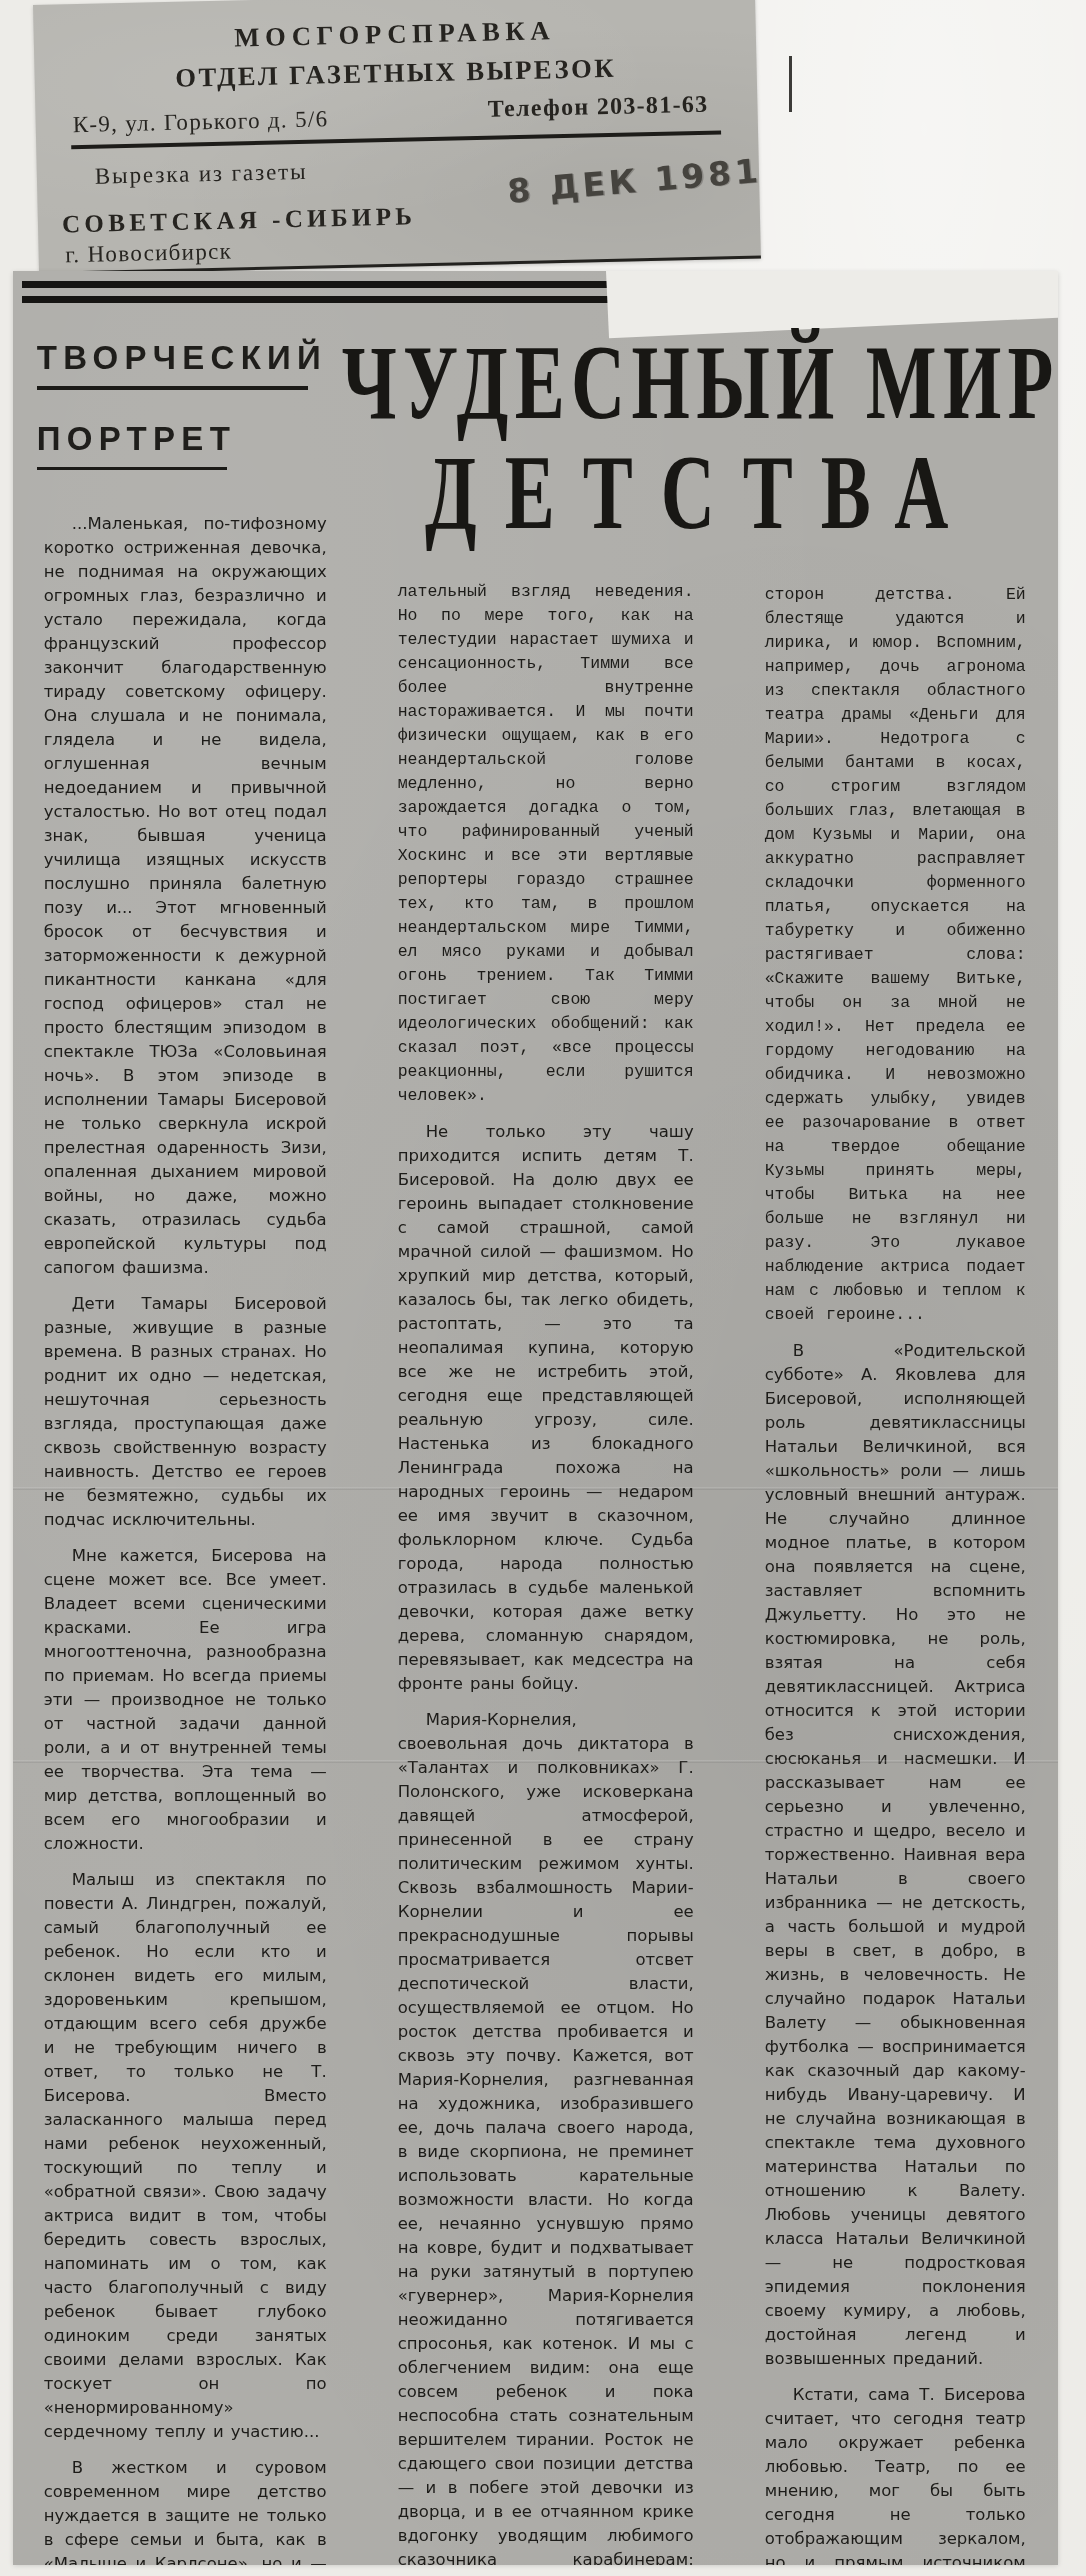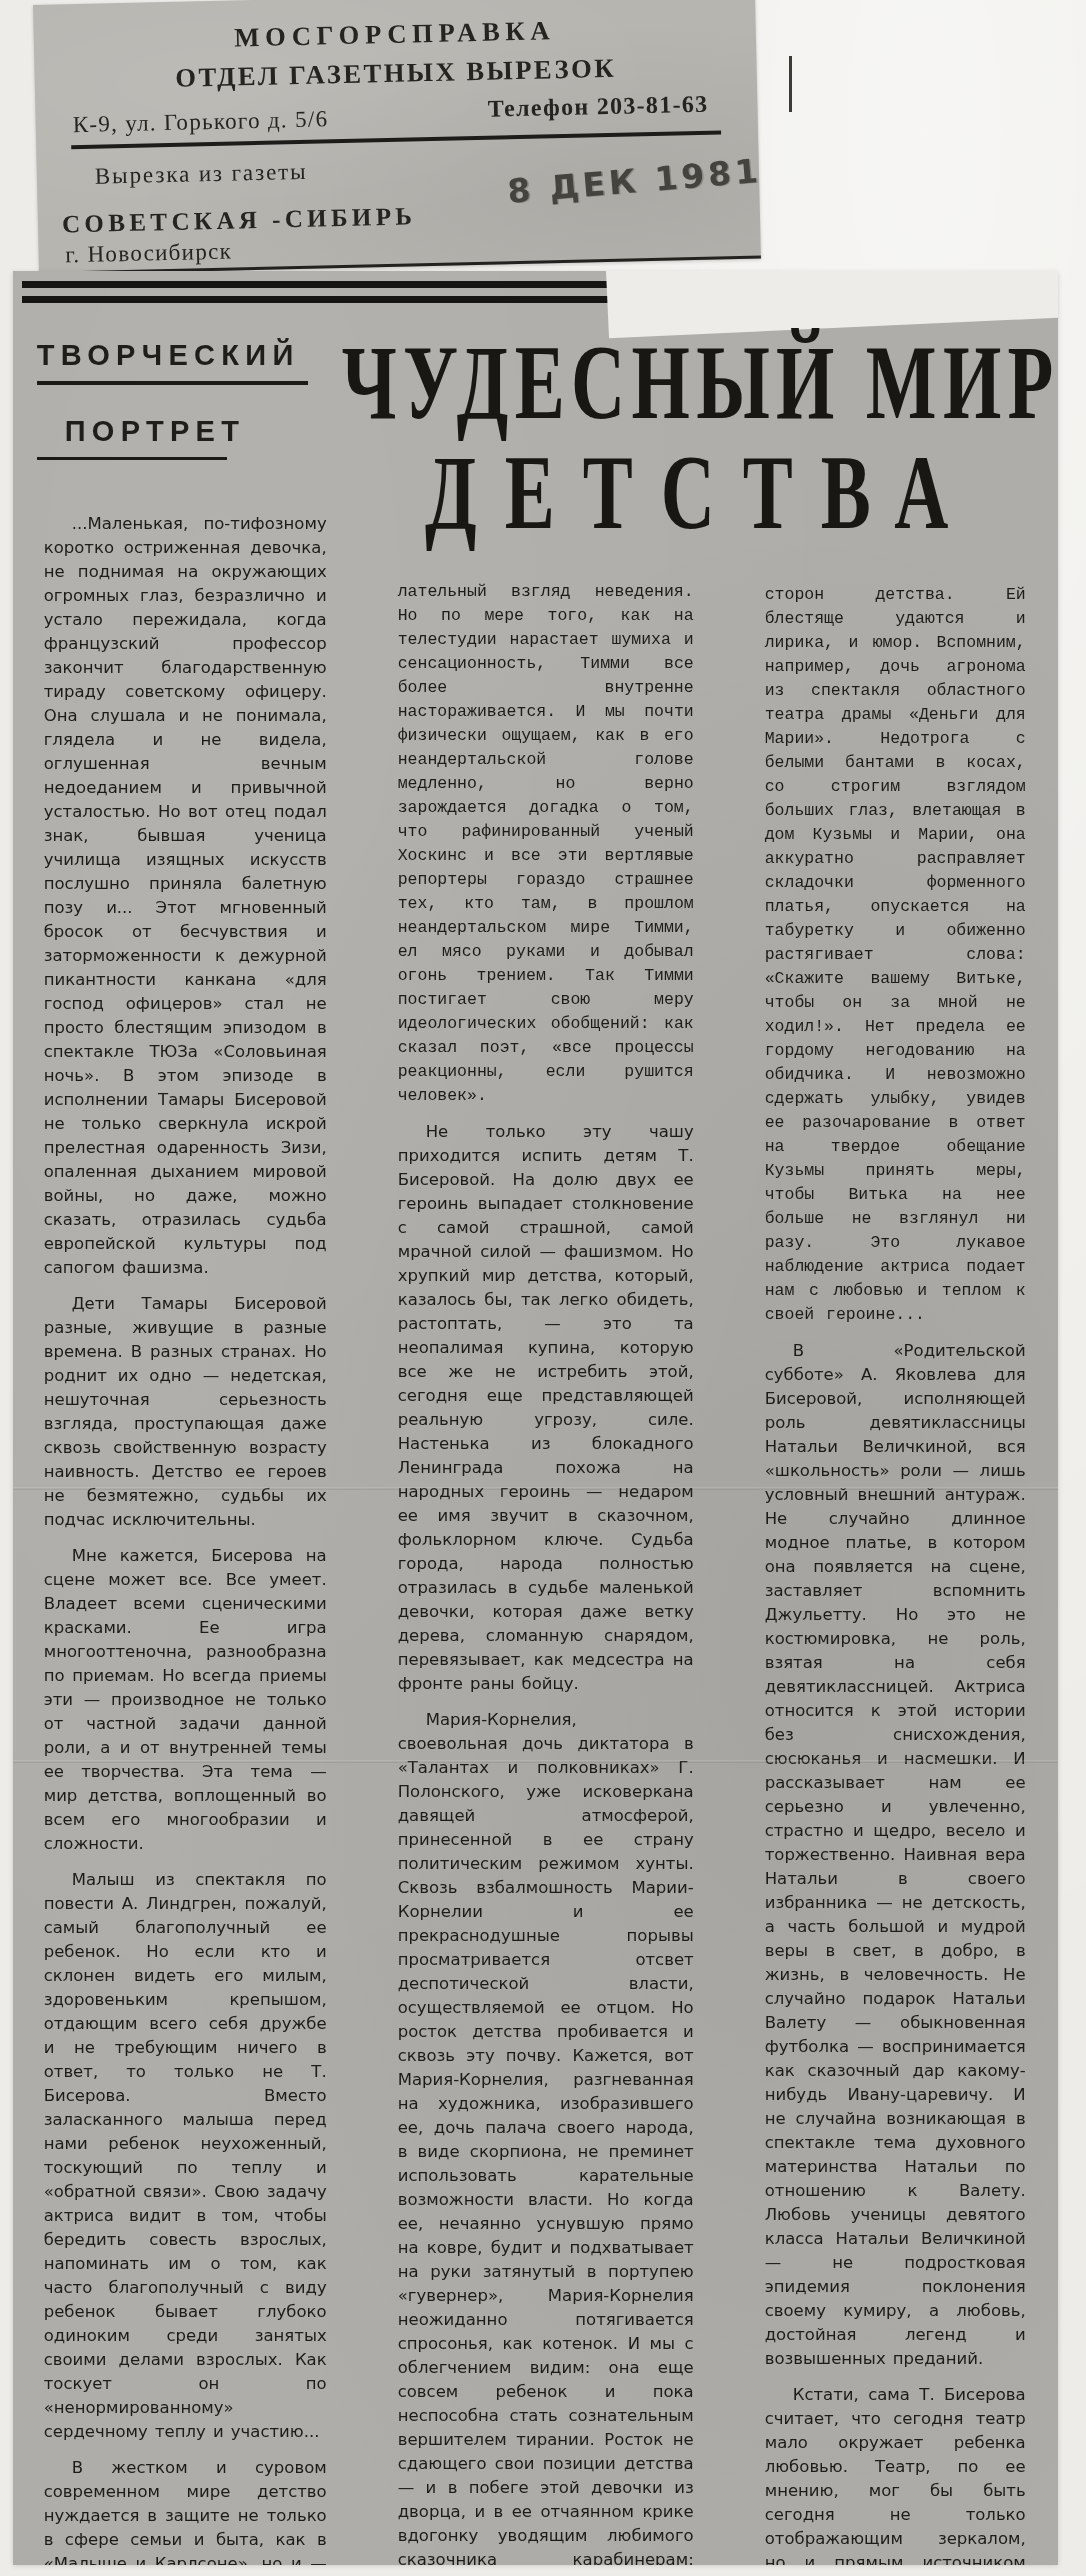--- a/index.html
+++ b/index.html
@@ -107,27 +107,27 @@
   .white-notch2 {
     position: absolute; left: 975px; top: -19px;
     width: 114px; height: 61px;
     background: #edecE8;
     transform: rotate(-4deg);
   }
 
   .rubric { position: absolute; left: 24px; top: 68px; width: 298px; }
   .rubric-line {
     font-family: "Liberation Sans", sans-serif;
-    font-size: 29px; font-weight: 600; letter-spacing: 6.3px;
+    font-size: 33px; font-weight: 600; letter-spacing: 6.3px;
     color: #1f1e1b;
   }
   .rubric-underline { height: 3.8px; background: #1b1a17; margin-top: 8.9px; }
   .u1 { width: 271px; }
   .u2 { width: 190px; }
-  .rubric-line.second { margin-top: 30px; margin-left: 28px; }
+  .rubric-line.second { margin-top: 30px; }
 
   .main-title {
     position: absolute; left: 324px; top: 58px; width: 728px;
     font-family: "Liberation Serif", serif;
     font-weight: 700;
     font-size: 75px;
     line-height: 1.02;
     color: #181714;
     transform: scaleY(1.42);
     transform-origin: center top;

